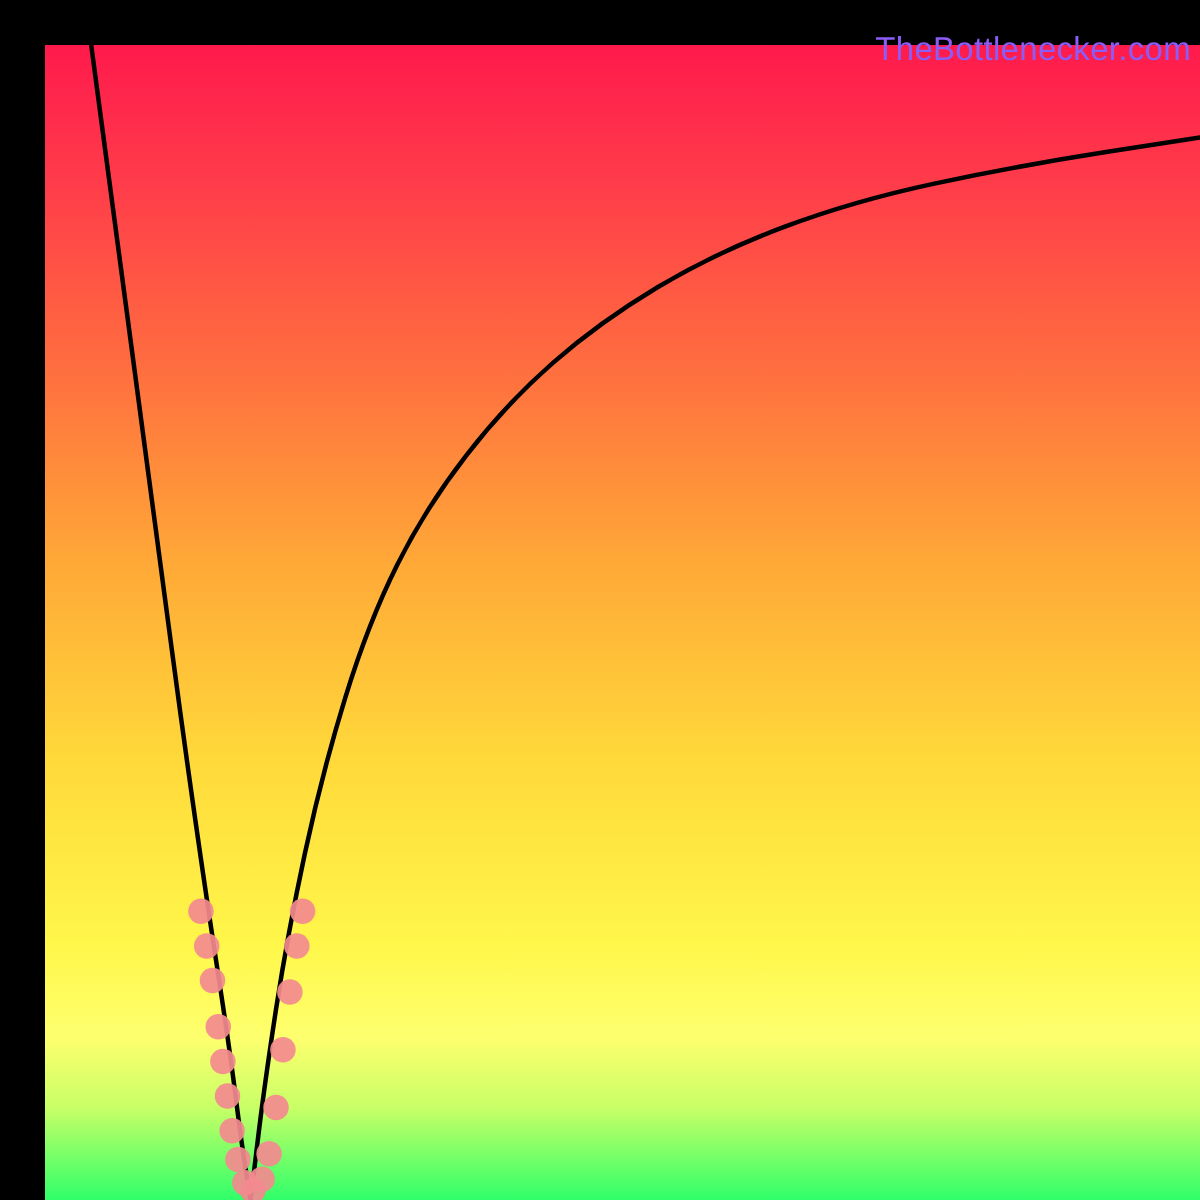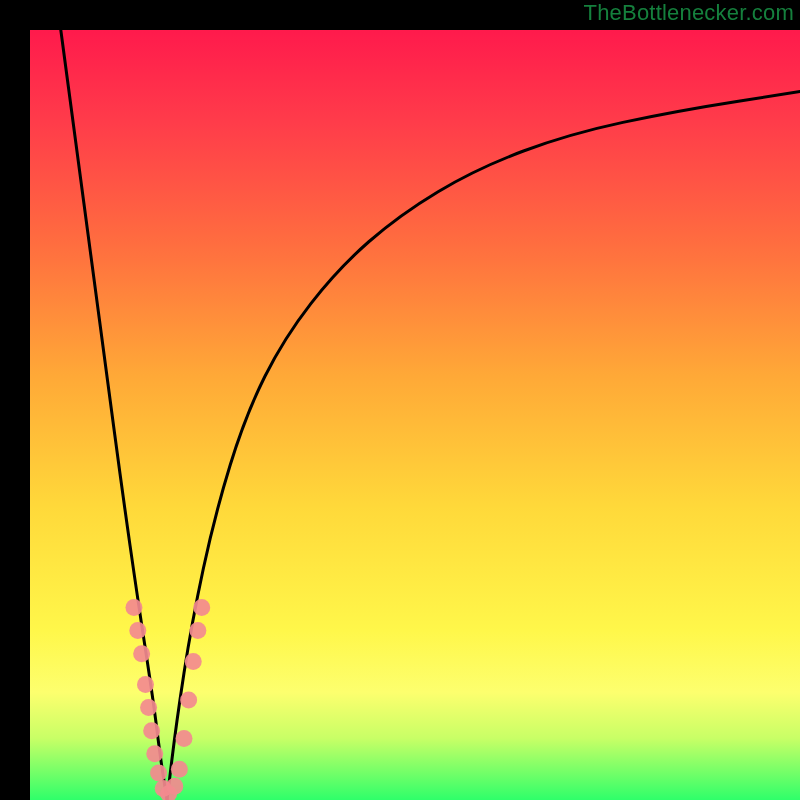--- a/index.html
+++ b/index.html
@@ -39,23 +39,23 @@
   }
   svg.curve {
     position: absolute;
     left: 0;
     top: 0;
     width: 770px;
     height: 770px;
   }
   .watermark {
     position: absolute;
-    top: 0;
+    top: 20px;
     right: 6px;
-    color: #15803d;
+    color: #8b5cf6;
     font-size: 22px;
     font-weight: 500;
     letter-spacing: 0.2px;
     user-select: none;
   }
 </style>
 </head>
 <body>
 
 <div class="stage">

